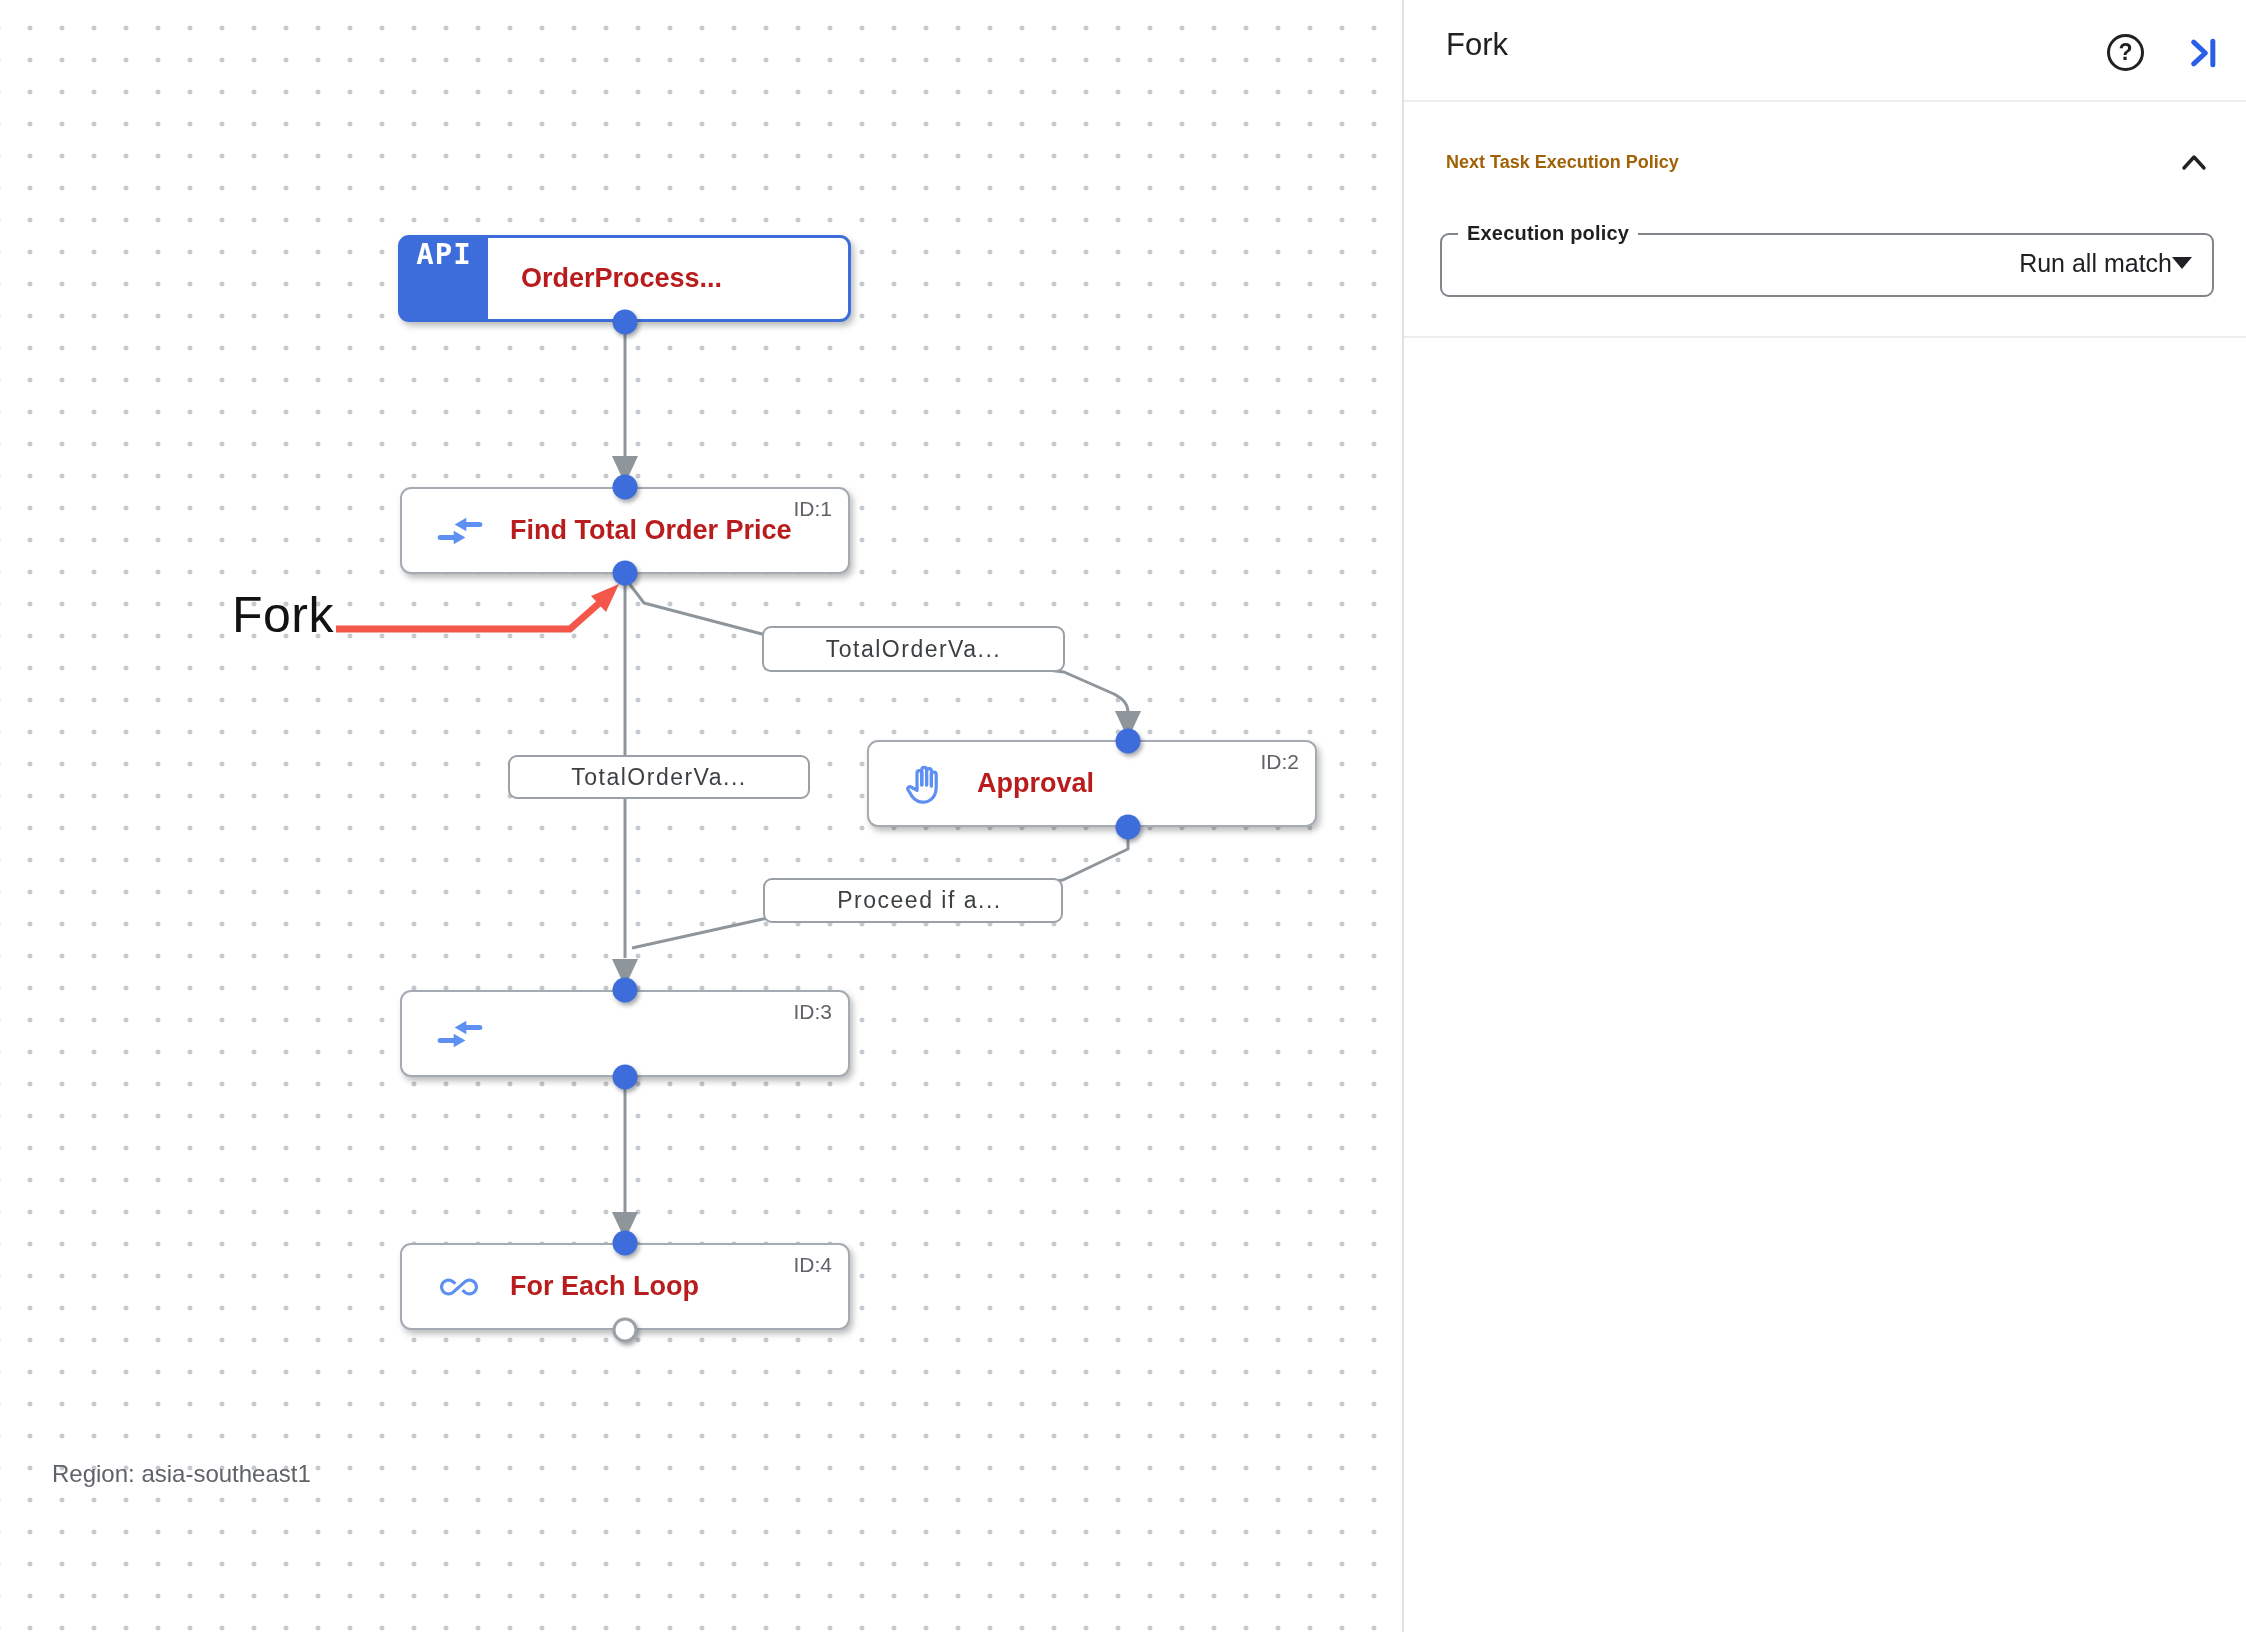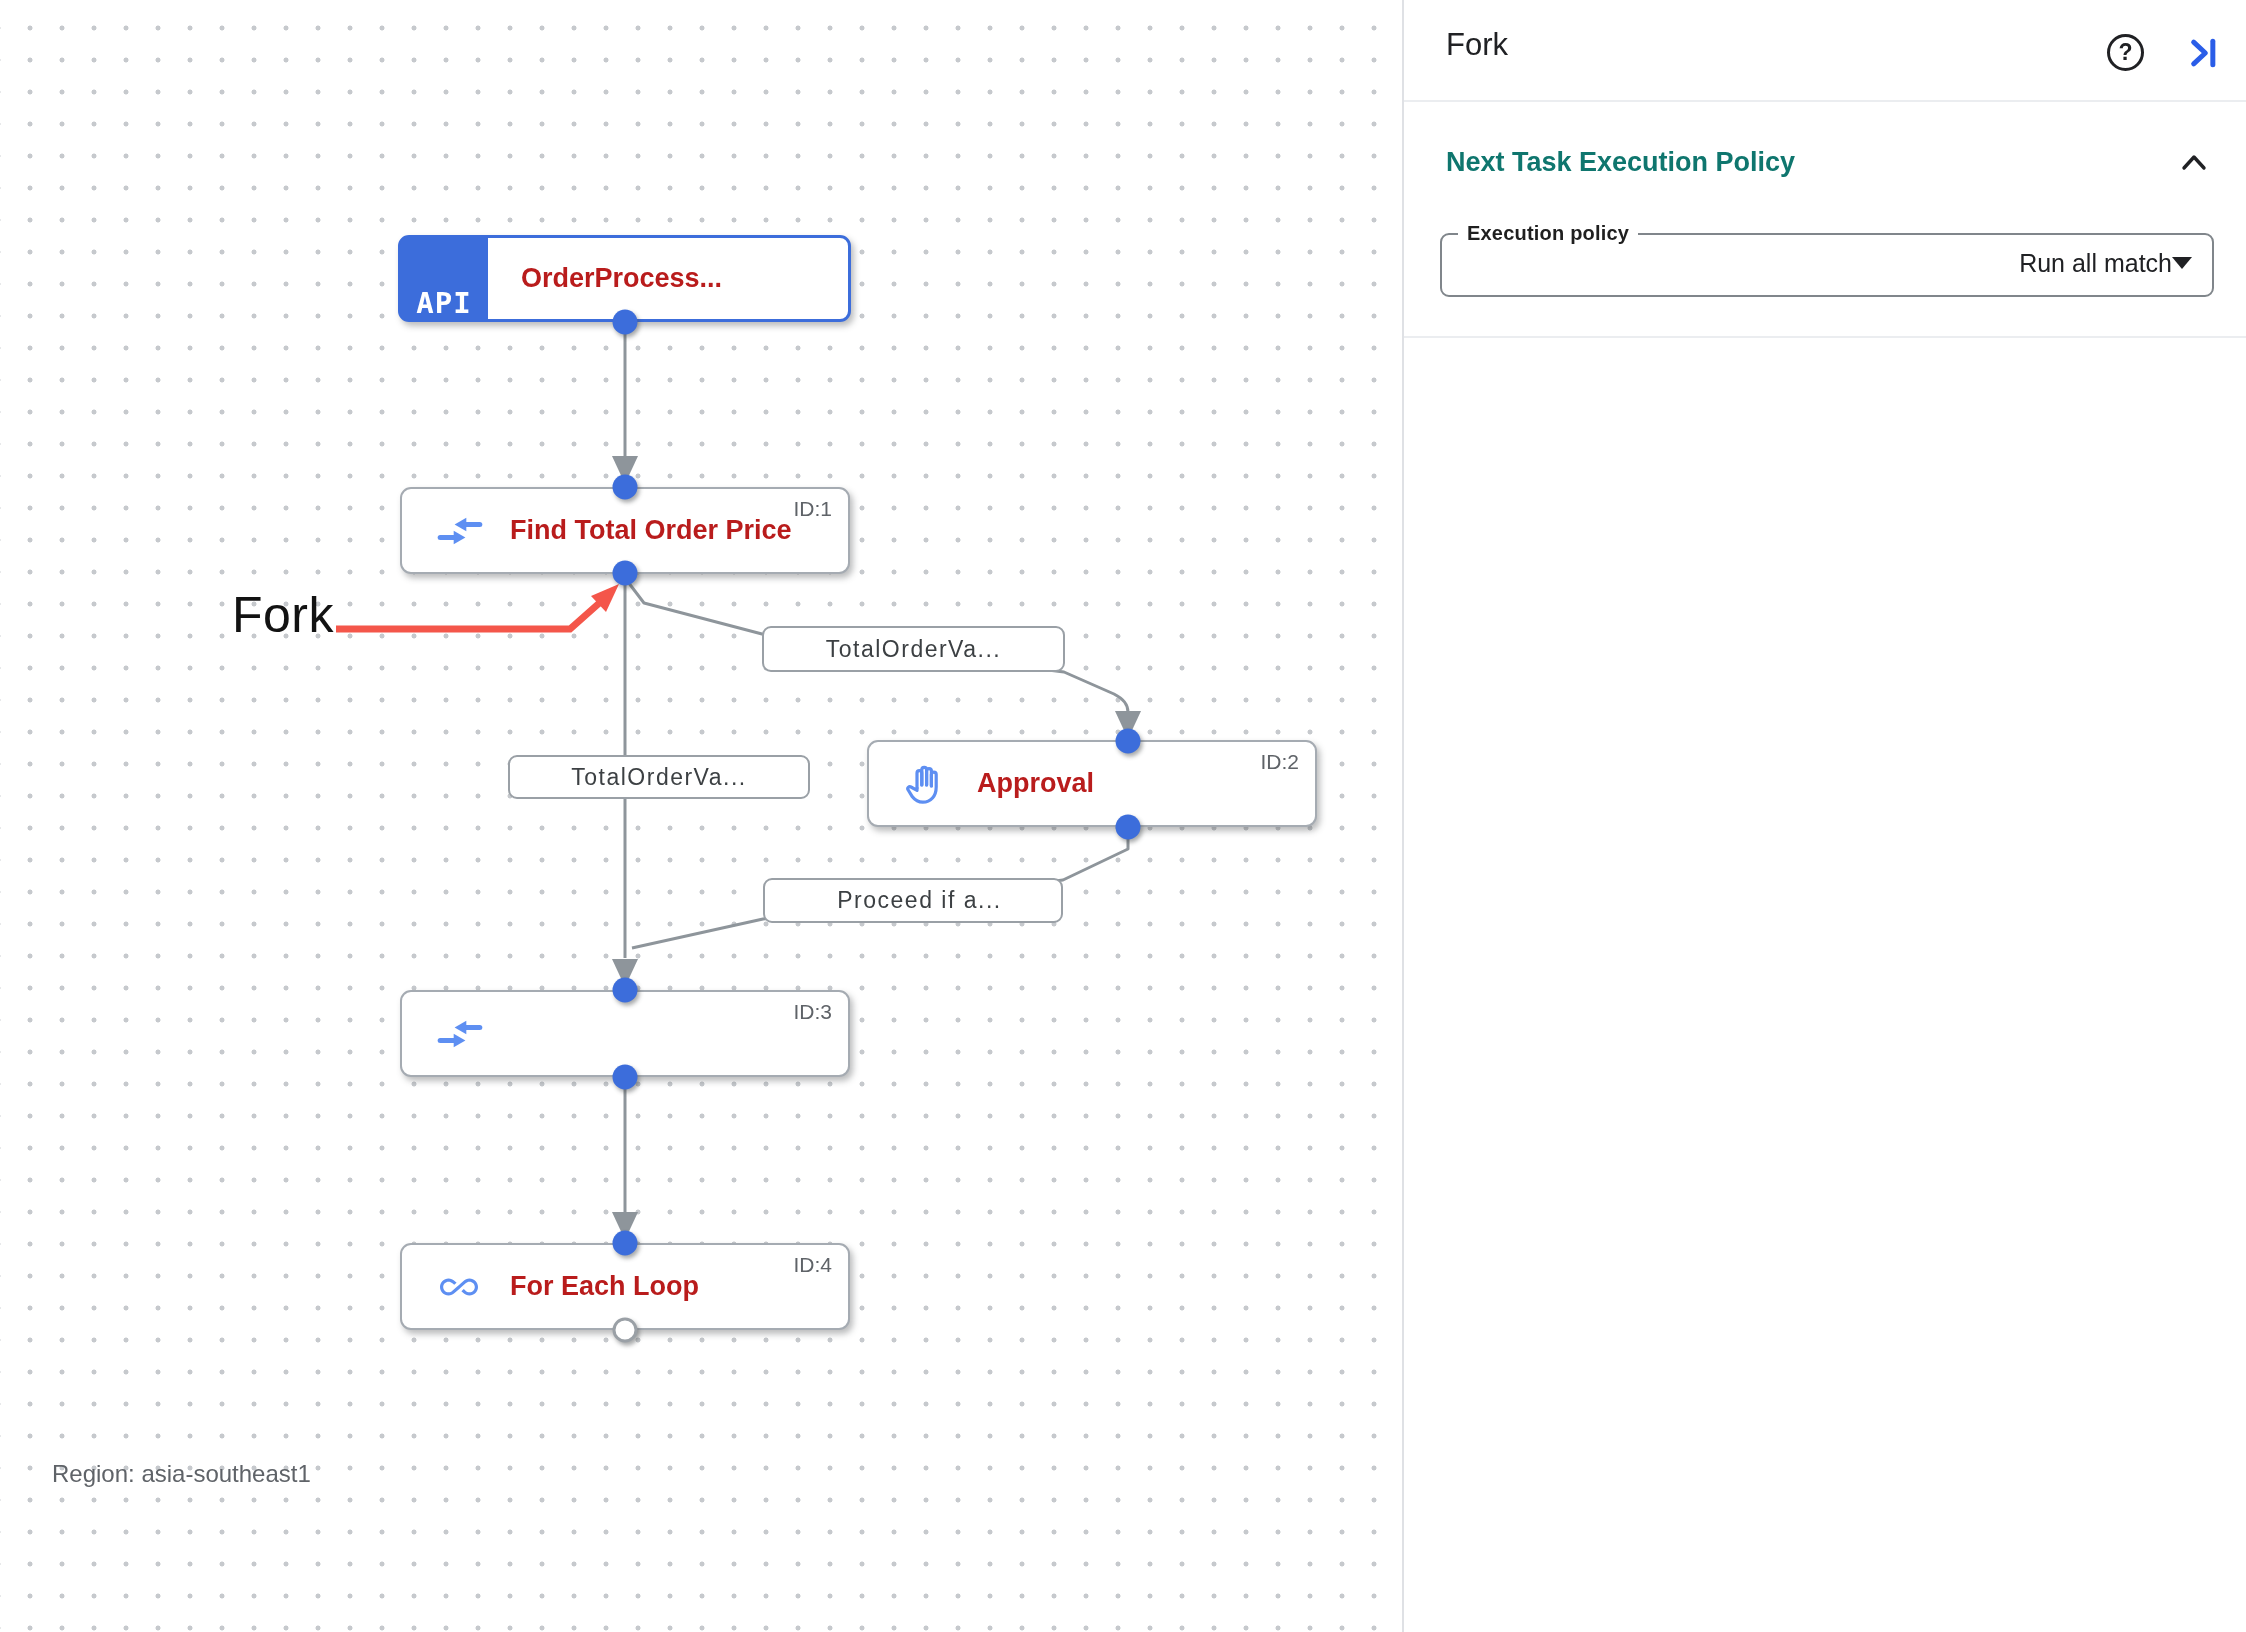--- a/index.html
+++ b/index.html
@@ -27,21 +27,21 @@
     position:absolute; left:108px; top:0; height:100%; display:flex; align-items:center;
     font-size:27px; font-weight:bold; color:#b91c1c; white-space:nowrap;
   }
   .node.trigger .node-title { left:120px; }
   .node-id {
     position:absolute; top:8px; right:16px; font-size:21px; color:#5f6368;
   }
   .api-badge {
     position:absolute; left:-1px; top:-1px; bottom:-1px; width:88px;
     background:#3c6ddb; border-radius:8px 0 0 8px;
-    display:flex; align-items:flex-end; justify-content:center;
+    display:flex; align-items:flex-start; justify-content:center;
     color:#fff; font-family:"DejaVu Sans Mono", monospace; font-weight:bold;
     font-size:29px; letter-spacing:1px;
   }
   .node-icon { position:absolute; left:34px; top:50%; transform:translateY(-50%); line-height:0; }
   
   .dot {
     position:absolute; width:25px; height:25px; border-radius:50%;
     background:#3c6ddb; transform:translate(-50%,-50%);
     box-shadow: 2px 3px 4px rgba(60,64,67,.45); box-sizing:border-box;
   }
@@ -70,21 +70,21 @@
     position:absolute; right:102px; top:34px; width:37px; height:37px;
     border:3px solid #202124; border-radius:50%;
     display:flex; align-items:center; justify-content:center;
     font-size:23px; font-weight:bold; color:#202124; cursor:pointer; box-sizing:border-box;
   }
   .collapse-icon { position:absolute; right:24px; top:33px; cursor:pointer; line-height:0; }
   .section-header {
     position:absolute; left:42px; right:36px; top:140px; height:44px;
     display:flex; align-items:center; justify-content:space-between; cursor:pointer;
   }
-  .section-title { font-size:27px; font-weight:bold; color:#0f766e; }
+  .section-title { font-size:18px; font-weight:bold; color:#a16207; }
   .chevron-up { line-height:0; }
   .policy-field {
     position:absolute; left:36px; top:222px; width:774px; margin:0;
     border:2px solid #80868b; border-radius:9px; padding:0 20px 14px 14px; box-sizing:border-box;
     cursor:pointer; background:#fff;
   }
   .policy-field legend {
     font-size:20px; font-weight:bold; color:#1f1f1f; padding:0 9px; margin-left:2px;
     letter-spacing:.2px;
   }

